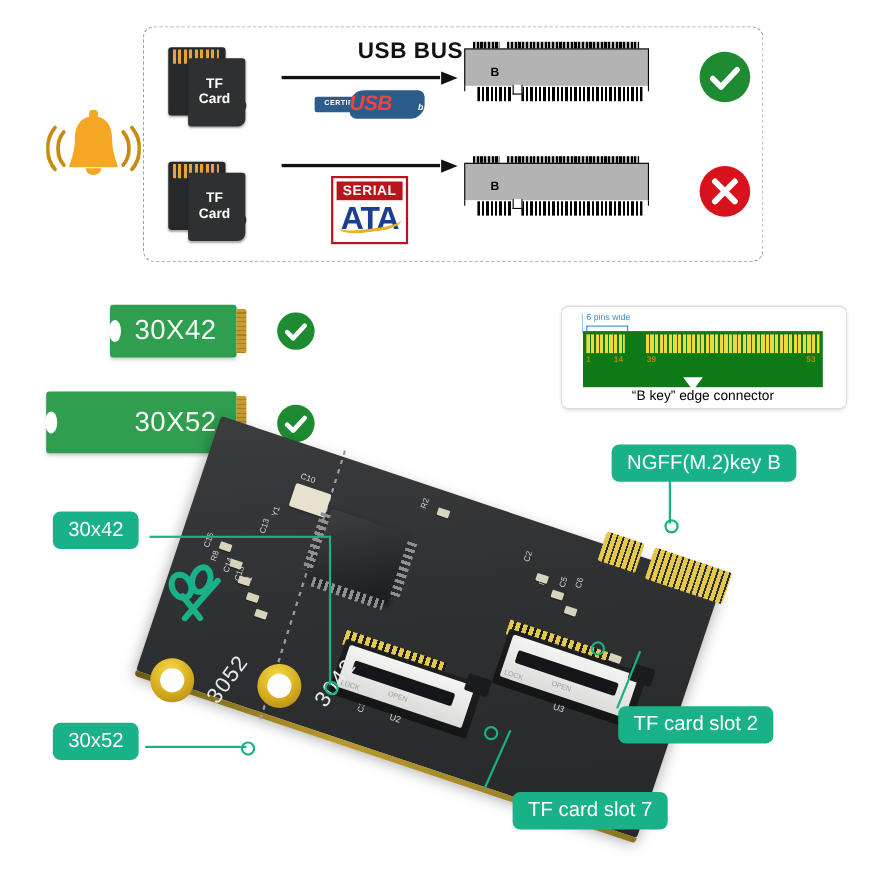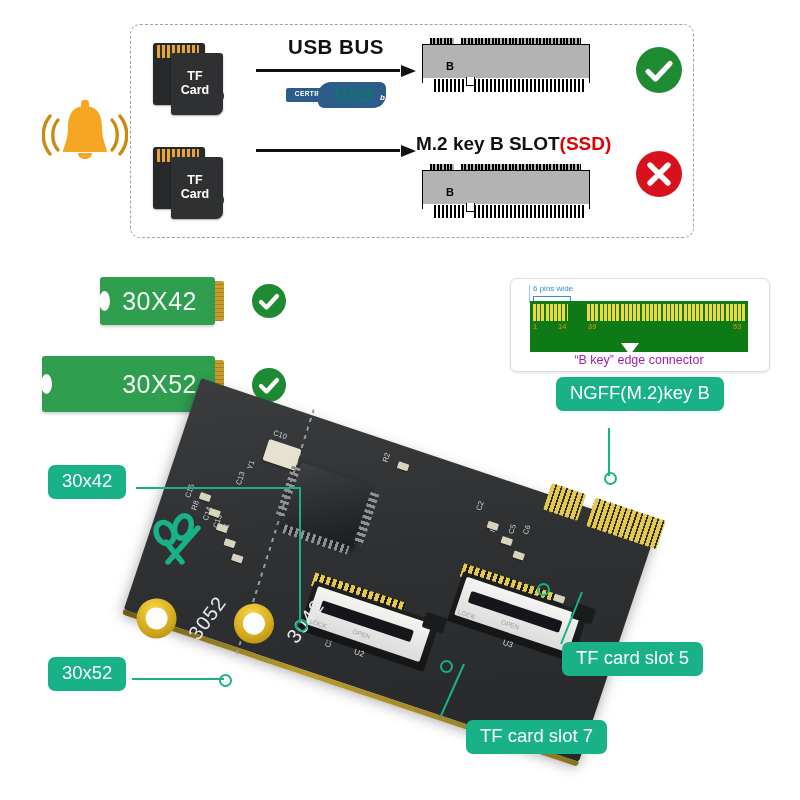--- a/index.html
+++ b/index.html
@@ -24,35 +24,35 @@
   .tfpins{position:absolute;left:4px;top:2px;width:42px;height:13px;
       background:repeating-linear-gradient(to right,#e8a33a 0 3px,#2f3031 3px 5px);
       border-radius:1px;}
   .tfnotch{position:absolute;right:-1px;bottom:14px;width:7px;height:10px;
       background:#2f3031;border-radius:50%;}
   .tflabel{position:absolute;left:0;right:4px;top:16px;color:#fff;
       font-size:12.5px;font-weight:bold;text-align:center;line-height:14px;}
 
   
   .buscol{position:absolute;left:120px;top:6px;width:170px;text-align:center;}
-  .busname{font-size:20.5px;font-weight:bold;color:#111;letter-spacing:.5px;}
+  .busname{font-size:20.5px;font-weight:bold;color:#111;letter-spacing:.5px;text-align:right;}
   .busarrow{position:relative;margin:6px auto 0;width:160px;height:12px;}
   .busarrow .line{position:absolute;left:0;top:4px;width:144px;height:3.2px;background:#111;}
   .busarrow .head{position:absolute;right:0;top:0;width:0;height:0;
       border-left:15px solid #111;border-top:6px solid transparent;border-bottom:6px solid transparent;}
 
   
   .usblogo{position:relative;margin:5px auto 0;width:100px;height:26px;}
   .usblogo .badge{position:absolute;left:0;top:6px;width:56px;height:14px;
       background:#2b5c8a;border-radius:2px;}
   .usblogo .cert{position:absolute;left:3px;top:7.5px;width:50px;color:#fff;
       font-size:6.5px;font-weight:bold;letter-spacing:.4px;text-align:center;}
   .usblogo .blob{position:absolute;left:32px;top:0;width:68px;height:26px;
       background:#2b5c8a;border-radius:13px 6px 13px 6px;}
-  .usblogo .word{position:absolute;left:36px;top:2px;width:62px;color:#0f766e;
+  .usblogo .word{position:absolute;left:20px;top:2px;width:62px;color:#ef4444;
       font-size:19px;font-weight:bold;font-style:italic;letter-spacing:-.6px;}
   .usblogo .sub{position:absolute;right:1px;top:11px;color:#fff;font-size:8px;
       font-weight:bold;font-style:italic;}
 
   
   .satalogo{position:relative;margin:3px auto 0;width:66px;height:58px;
       border:2px solid #b9141c;background:#fff;}
   .satalogo .serial{position:absolute;left:3px;top:3px;right:3px;height:17px;
       background:#b9141c;color:#fff;font-size:12.5px;font-weight:bold;
       text-align:center;line-height:17px;letter-spacing:.5px;}
@@ -122,21 +122,21 @@
       white-space:nowrap;}
   #bkey .brace{position:absolute;left:22px;top:17px;width:36px;height:7px;
       border:1.4px solid #3a8fd0;border-bottom:none;}
   #bkey .vline{position:absolute;left:18px;top:6px;width:1.4px;height:18px;background:#9cc6e8;}
   #bkey .pn{position:absolute;color:#b8860b;font-size:7.5px;font-weight:bold;top:43px;}
   #bkey .p1{left:22px;}  #bkey .p11{left:47px;} #bkey .p21{left:77px;} #bkey .p75{left:222px;}
   #bkey .ptr{position:absolute;left:110px;top:64px;width:0;height:0;
       border-left:9px solid transparent;border-right:9px solid transparent;
       border-top:12px solid #fff;}
   #bkey .caption{position:absolute;left:0;right:2px;bottom:4px;text-align:center;
-      color:#a21caf;font-size:12.5px;}
+      color:#000000;font-size:12.5px;}
 
   
   #pcbwrap{left:108px;top:400px;width:580px;height:360px;}
   #pcb{position:absolute;left:42px;top:48px;width:480px;height:244px;
       transform:rotate(18.5deg);transform-origin:50% 50%;
       background:linear-gradient(157deg,#3a3c3e 0%,#2e3032 45%,#262829 100%);
       border-radius:3px;box-shadow:0 6px 14px rgba(0,0,0,.35);}
   #pcb .edgegold{position:absolute;left:0;right:0;bottom:-5px;height:5px;
       background:linear-gradient(to right,#6d5a14,#b79a2c 40%,#8c7420);border-radius:0 0 3px 3px;}
   #pcb .cutline{position:absolute;left:118px;top:-6px;width:2px;height:256px;
@@ -197,21 +197,21 @@
   
   #scissors{left:152px;top:512px;width:62px;height:62px;}
 
   
   .callout{position:absolute;background:#19b188;color:#ffffff;border-radius:7px;
       font-size:18.5px;padding:7px 14px 8px;white-space:nowrap;line-height:1;}
   .leader{position:absolute;background:#19b188;}
   .dot{position:absolute;width:9px;height:9px;border-radius:50%;
       border:2px solid #19b188;background:transparent;}
 
-  #c-ngff{left:556px;top:377px;}
+  #c-ngff{left:556px;top:404px;}
   #c-3042{left:48px;top:465px;}
   #c-3052{left:48px;top:657px;}
   #c-slot1{left:466px;top:720px;}
   #c-slot2{left:562px;top:642px;}
 </style>
 </head>
 <body>
 
 <div class="abs" id="compat-panel">
 
@@ -276,26 +276,28 @@
           <span>Card</span>
         </div>
       </div>
     </div>
 
     <div class="buscol">
       <div class="busarrow">
         <div class="line"></div>
           <div class="head"></div>
       </div>
+      <div class="satalogo">
+        <div class="serial">SERIAL</div>
+        <div class="ata">ATA</div>
+        <div class="swoosh"></div>
+      </div>
     </div>
 
     <div class="slotcol">
-      <div class="slottitle">
-        <span>M.2 key B SLOT</span><span class="hl">(SSD)</span>
-      </div>
       <div class="m2slot">
         <div class="toppins"></div>
           <div class="toppins2"></div>
         <div class="body"></div>
         <div class="bodyB">B</div>
         <div class="botbar"></div>
         <div class="botpins"></div>
           <div class="botpins2"></div>
         <div class="gap"></div>
       </div>
@@ -456,15 +458,15 @@
 <div class="dot abs" style="left:295px;top:619px;"></div>
 
 <div class="callout abs" id="c-3052">30x52</div>
 <div class="leader abs" style="left:132px;top:678px;width:92px;height:2px;"></div>
 <div class="dot abs" style="left:219px;top:674px;"></div>
 
 <div class="callout abs" id="c-slot1">TF card slot 7</div>
 <div class="leader abs" style="left:463px;top:664px;width:2px;height:58px;transform:rotate(24deg);transform-origin:top center;"></div>
 <div class="dot abs" style="left:440px;top:660px;"></div>
 
-<div class="callout abs" id="c-slot2">TF card slot 5</div>
+<div class="callout abs" id="c-slot2">TF card slot 2</div>
 <div class="leader abs" style="left:560px;top:588px;width:2px;height:56px;transform:rotate(22deg);transform-origin:bottom center;"></div>
 <div class="dot abs" style="left:537px;top:583px;"></div>
 
 </body></html>

